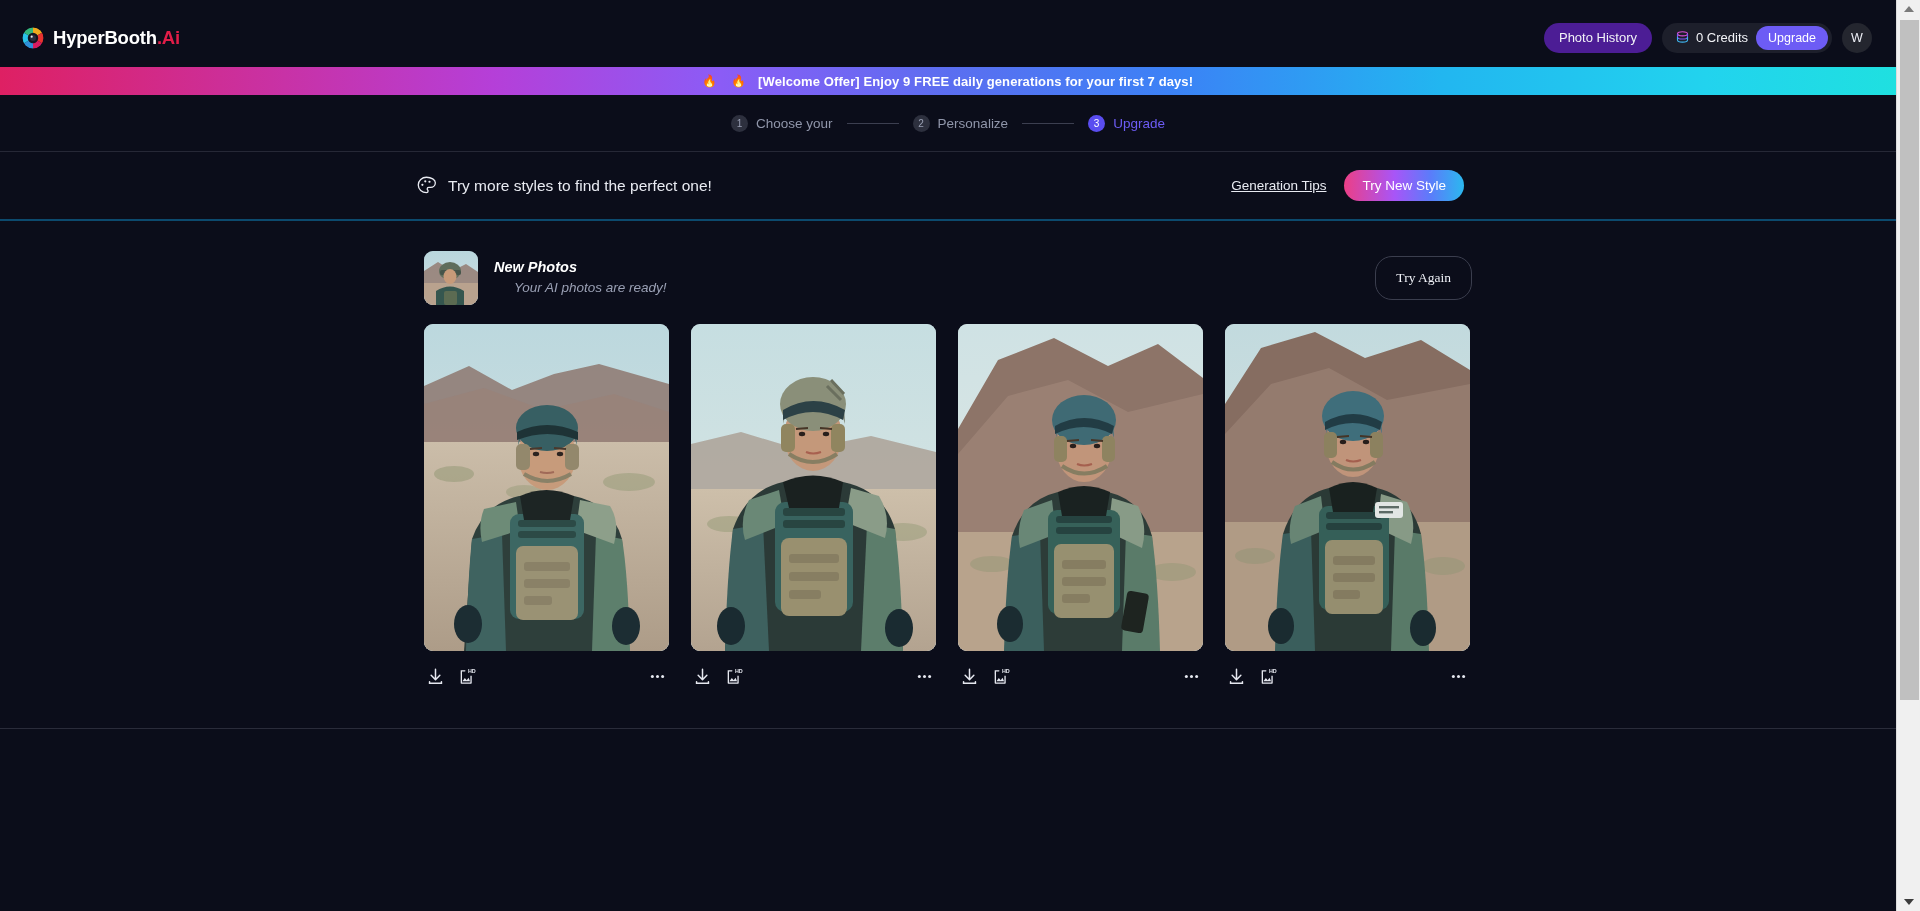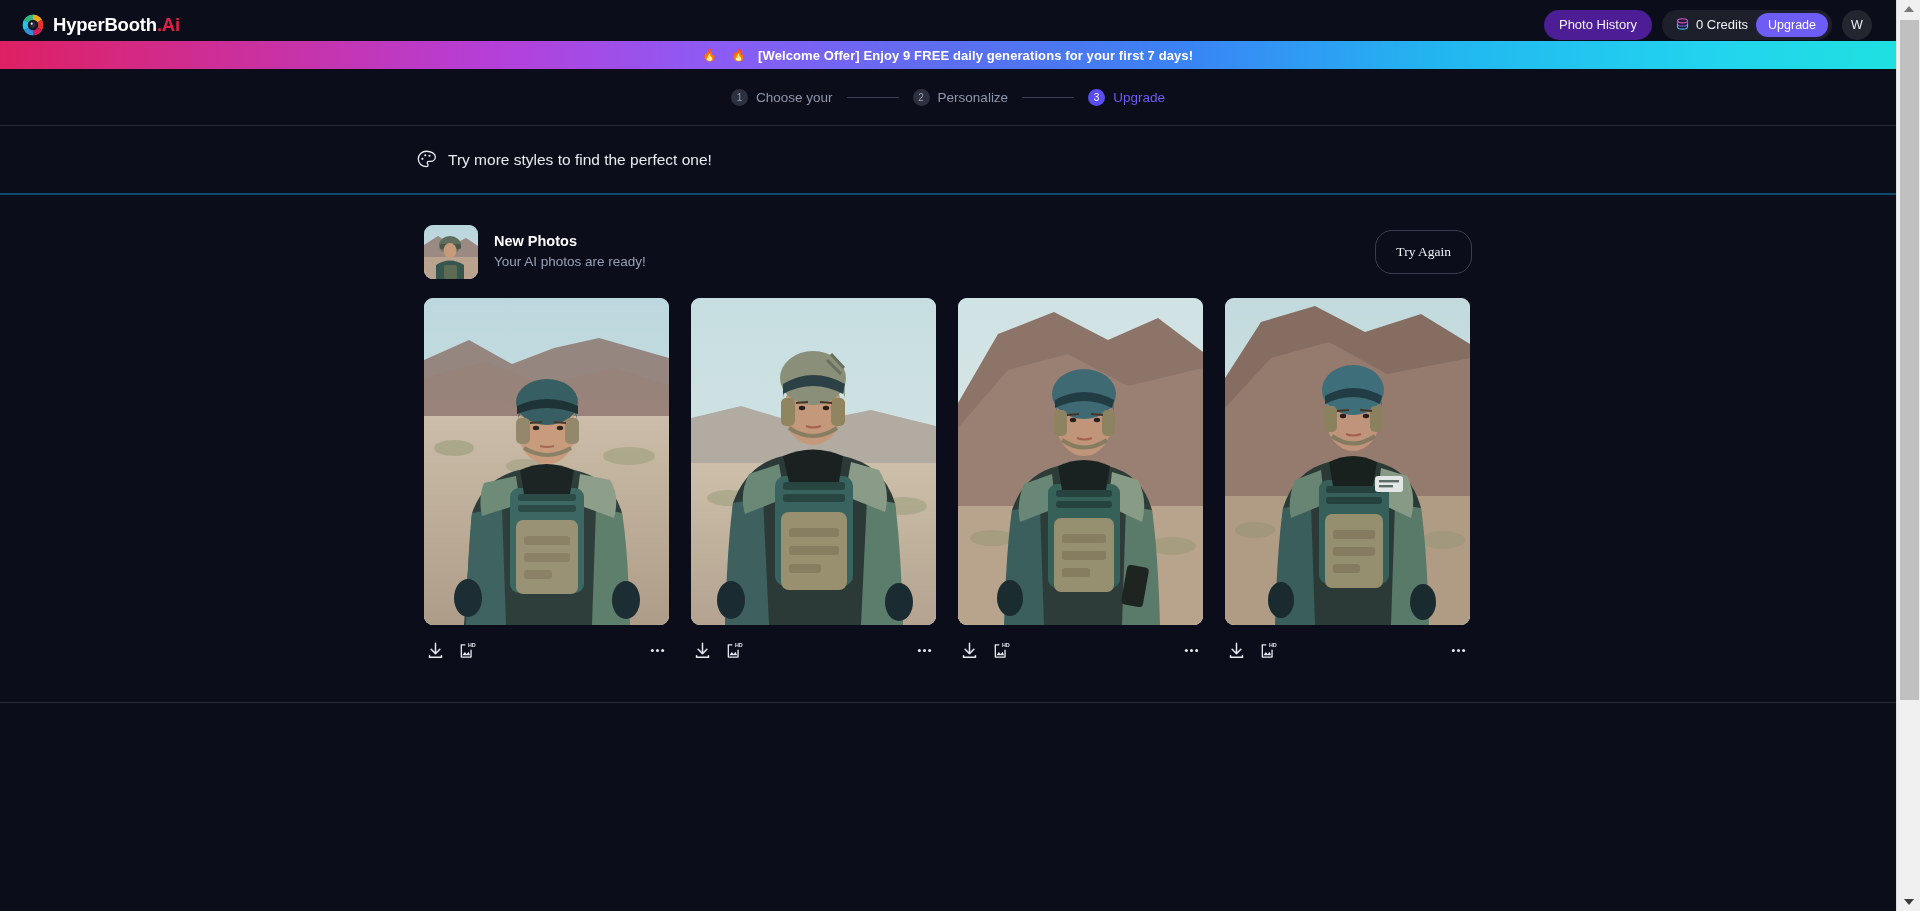--- a/index.html
+++ b/index.html
@@ -28,21 +28,21 @@
   #page {
     width: 1896px;
     height: 911px;
     background: #0b0d1a;
     position: relative;
     overflow: hidden;
   }
 
   
   #header {
-    height: 41px;
+    height: 67px;
     background: #0b0d1a;
     display: flex;
     align-items: center;
     padding: 8px 24px 0 22px;
     position: relative;
   }
 
   .brand {
     display: flex;
     align-items: center;
@@ -248,32 +248,33 @@
     height: 55px;
   }
   .thumb {
     width: 54px; height: 54px;
     border-radius: 9px;
     overflow: hidden;
     flex: none;
     background: #7d8e93;
     position: relative;
   }
-  .head-text { margin-left: 16px; }
+  .head-text { margin-left: 16px; font-style: italic; }
   .head-title {
     font-size: 14.5px;
     font-weight: bold;
     color: #ffffff;
     line-height: 19px;
   }
   .head-sub {
     font-size: 13.5px;
     color: #9aa0b4;
     line-height: 19px;
     margin-top: 1px;
+    margin-left: 20px;
   }
   .try-again-btn {
     margin-left: auto;
     height: 44px;
     border-radius: 17px;
     padding: 0 20px;
     background: transparent;
     border: 1px solid #3b3e4e;
     color: #eef0f6;
     font-size: 13.5px;
@@ -444,20 +445,24 @@
         <div class="styles-left">
           <svg class="palette-icon" viewBox="0 0 24 24">
             <path d="M12 2.6c-5.2 0-9.4 3.9-9.4 8.8 0 4.8 4.2 8.8 9.4 8.8 1 0 1.8-.8 1.8-1.8 0-.5-.2-.9-.5-1.2-.3-.3-.5-.7-.5-1.2 0-1 .8-1.8 1.8-1.8h2.1c3 0 5.4-2.4 5.4-5.4C22.1 5.4 17.6 2.6 12 2.6z" fill="none" stroke="#e9ebf2" stroke-width="1.5"></path>
             <circle cx="7.3" cy="11.2" r="1.25" fill="#e9ebf2"></circle>
             <circle cx="10.6" cy="7.2" r="1.25" fill="#e9ebf2"></circle>
             <circle cx="15.4" cy="7.7" r="1.25" fill="#e9ebf2"></circle>
           </svg>
           <span class="styles-title">Try more styles to find the perfect one!</span>
         </div>
 
+        <div class="styles-right">
+          <span class="tips-link">Generation Tips</span>
+          <button class="try-style-btn">Try New Style</button>
+        </div>
       </div>
     </div>
 
     <div id="results">
       <div class="results-inner">
 
         <div class="result-head">
 
           <div class="thumb">
             <svg viewBox="0 0 54 54" style="width:54px;height:54px;display:block">

